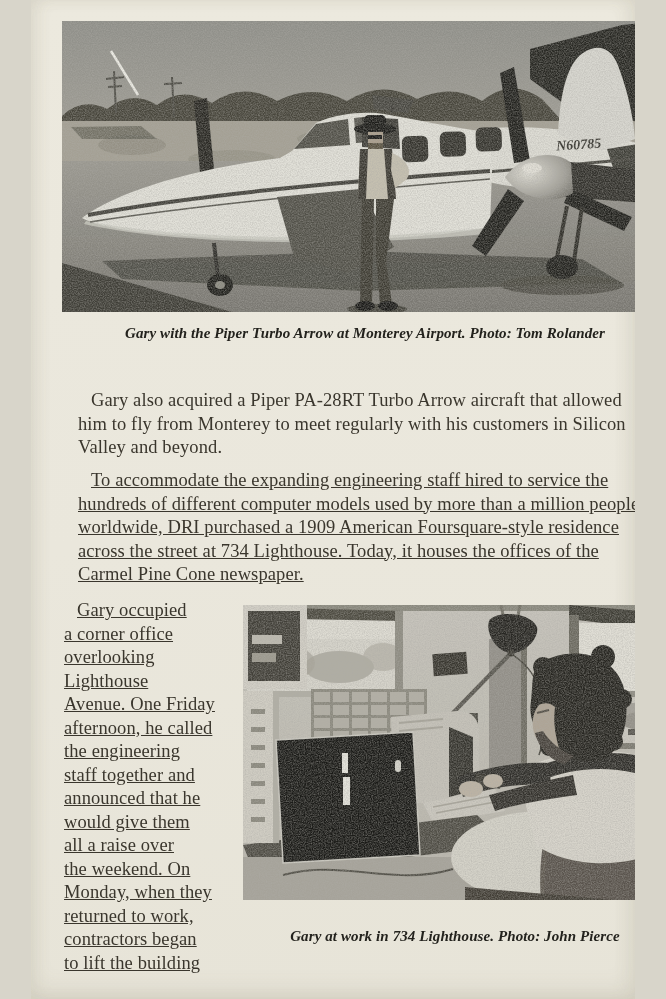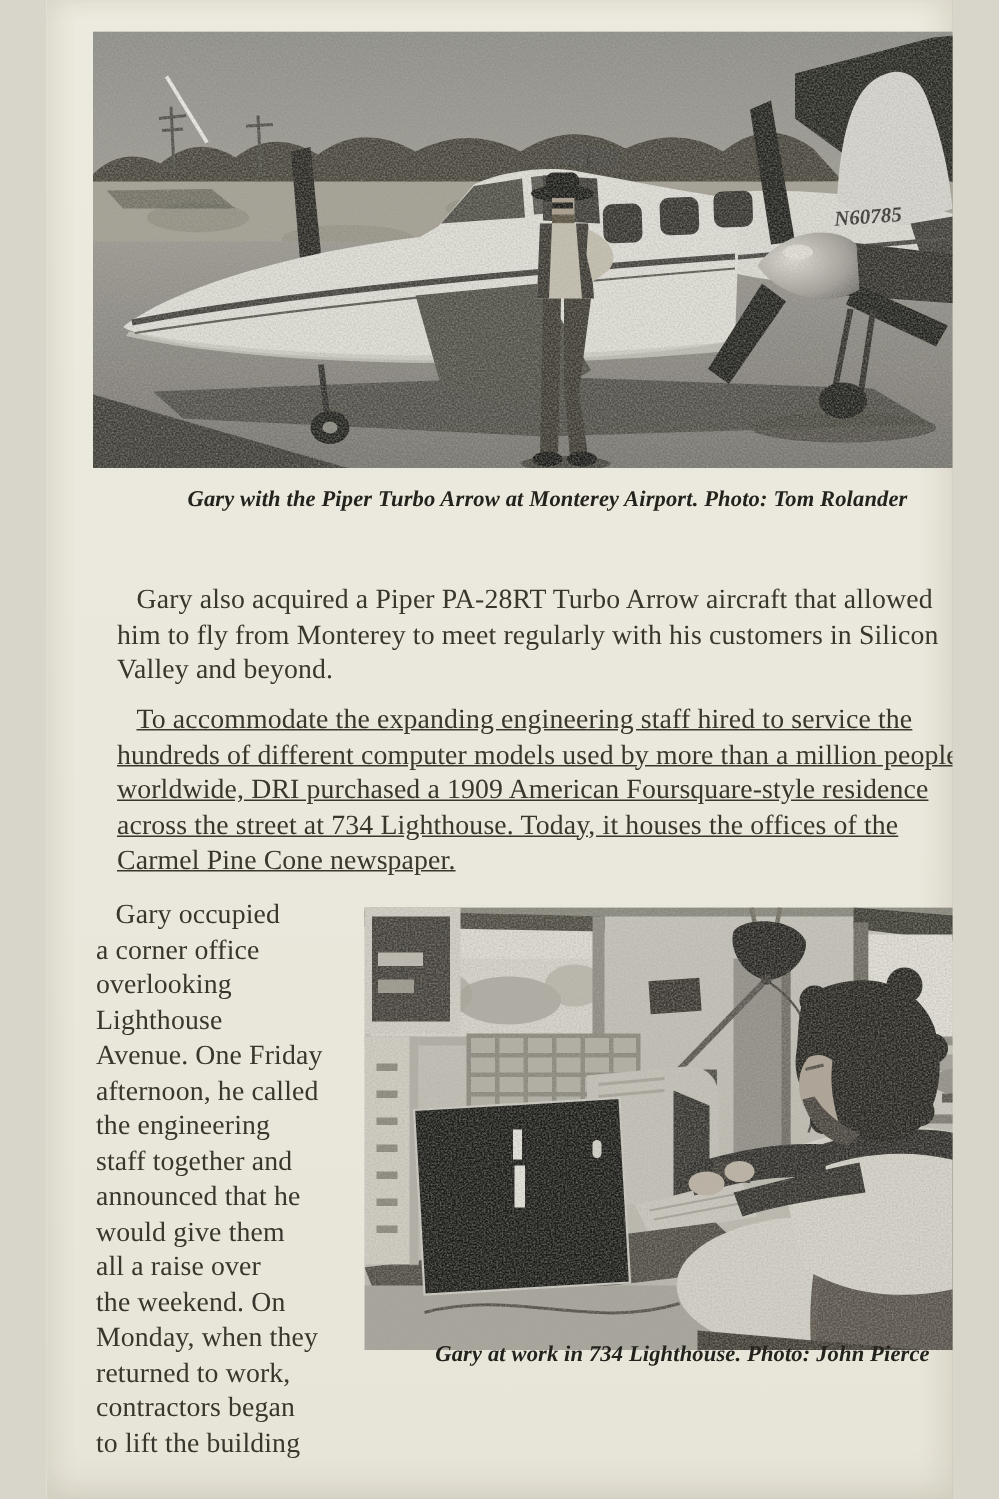--- a/index.html
+++ b/index.html
@@ -142,21 +142,21 @@
   <div class="caption" style="left:31px;top:324px;width:606px;">Gary with the Piper Turbo Arrow at Monterey Airport. Photo: Tom Rolander</div>
 
   <div class="para main" style="top:389px;">Gary also acquired a Piper PA-28RT Turbo Arrow aircraft that allowed
 him to fly from Monterey to meet regularly with his customers in Silicon
 Valley and beyond.</div>
   <div class="para main" style="top:469px;text-decoration:underline;">To accommodate the expanding engineering staff hired to service the
 hundreds of different computer models used by more than a million people
 worldwide, DRI purchased a 1909 American Foursquare-style residence
 across the street at 734 Lighthouse. Today, it houses the offices of the
 Carmel Pine Cone newspaper.</div>
-  <div class="para col" style="top:599px;">Gary occupied
+  <div class="para col" style="top:599px;text-decoration:underline;">Gary occupied
 a corner office
 overlooking
 Lighthouse
 Avenue. One Friday
 afternoon, he called
 the engineering
 staff together and
 announced that he
 would give them
 all a raise over
@@ -320,15 +320,15 @@
         <path d="M294,108 L306,105" stroke="#4f4a42" stroke-width="2" fill="none"></path>
         <path d="M292,128 C296,144 308,156 322,159 L331,151 C318,146 306,136 300,126 Z" fill="#45403a"></path>
         <path d="M222,282 L372,295 L222,295 Z" fill="#3f3a33"></path>
       </g>
 
       <rect width="424" height="295" fill="#8a857a" opacity=".05"></rect>
       <rect width="424" height="295" filter="url(#grain2)"></rect>
     </svg>
   </div>
 
-  <div class="caption" style="left:212px;top:894px;width:424px;">Gary at work in 734 Lighthouse. Photo: John Pierce</div>
+  <div class="caption" style="left:212px;top:927px;width:424px;">Gary at work in 734 Lighthouse. Photo: John Pierce</div>
 
 </div>
 
 </body></html>

